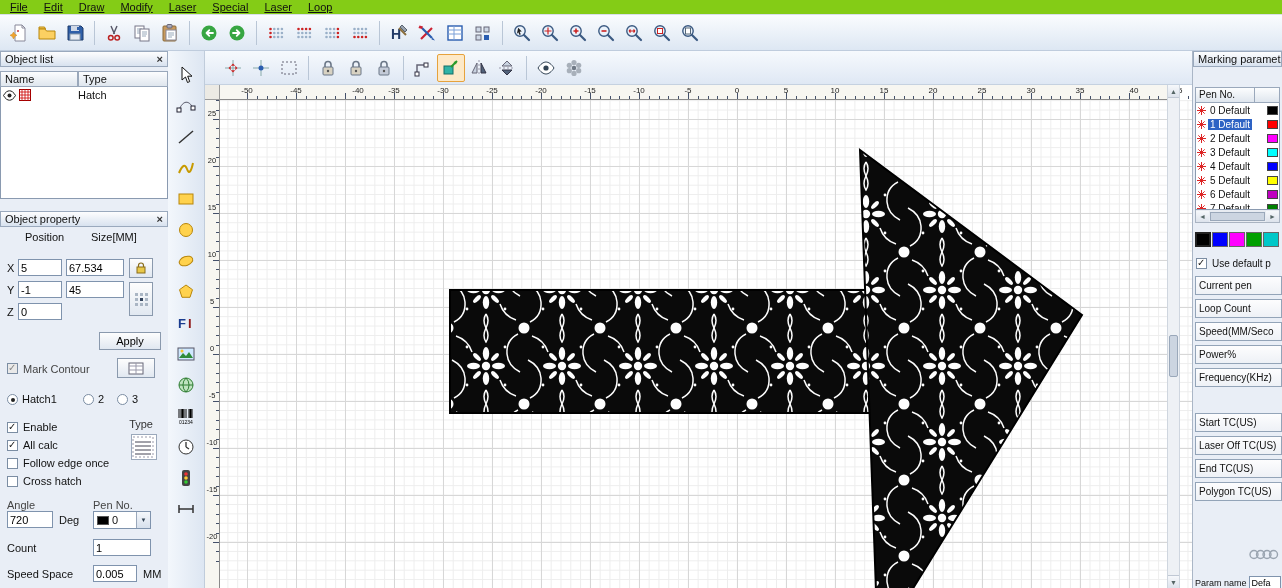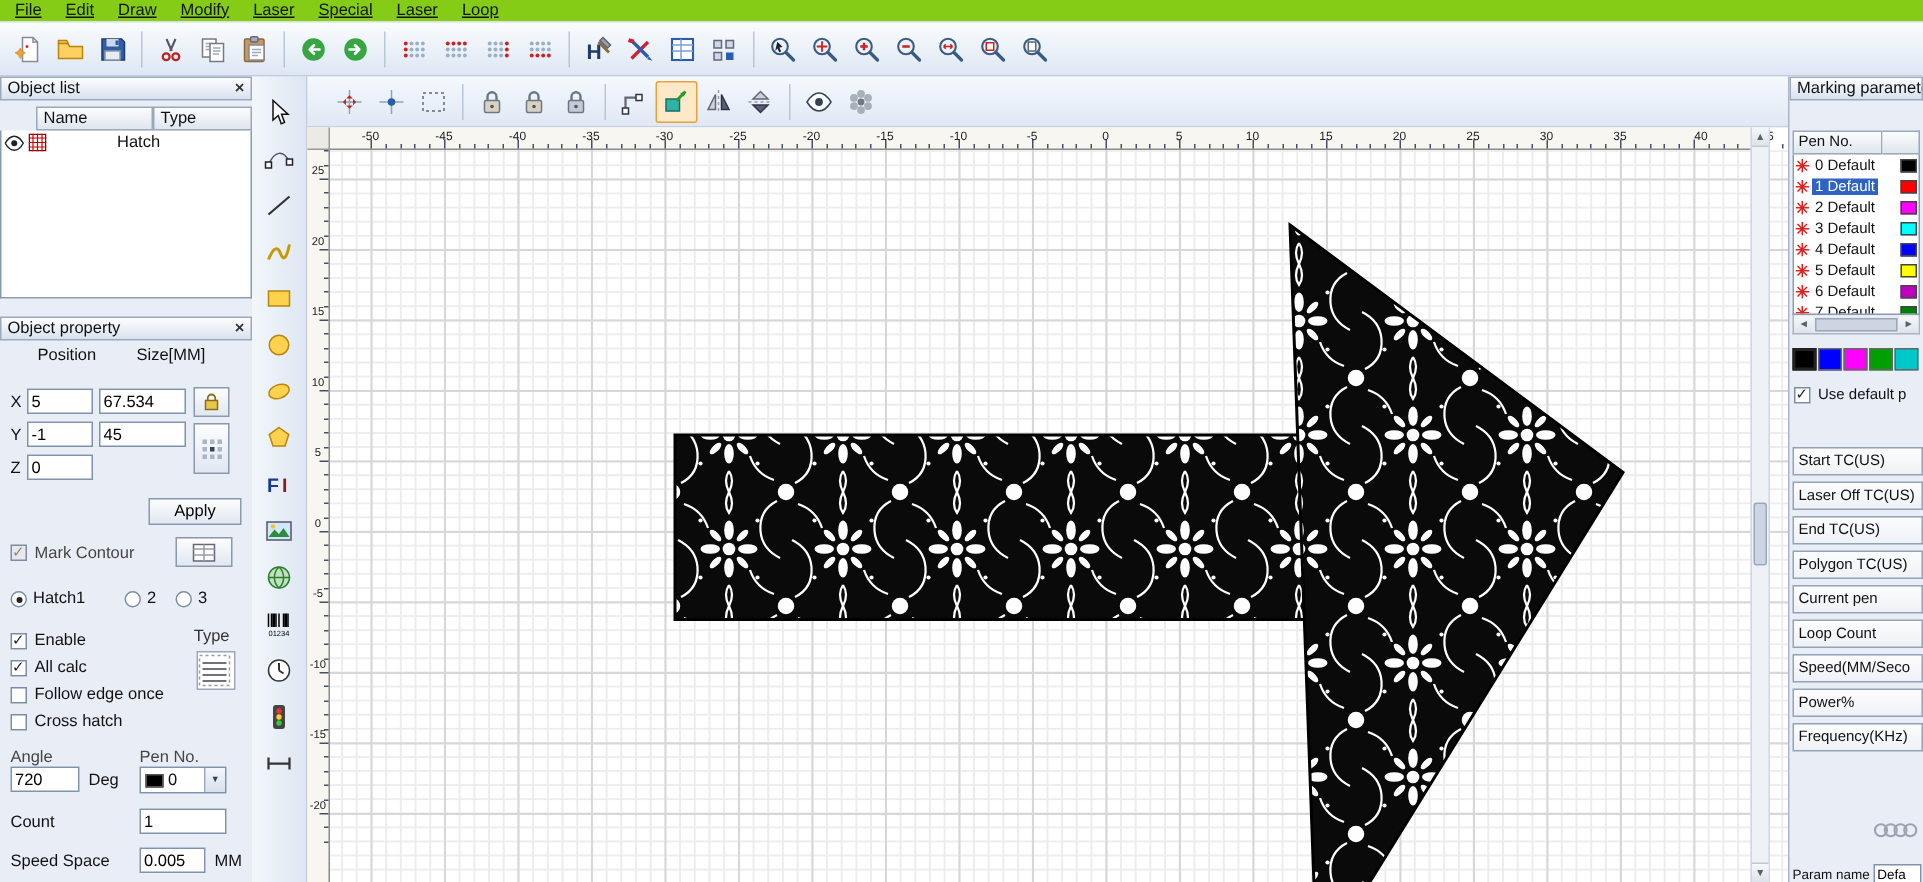--- a/index.html
+++ b/index.html
@@ -21,21 +21,21 @@
 .tool-strip{position:absolute;top:51px;left:168px;width:37px;bottom:0;background:linear-gradient(to right,#f3f7fc,#dde6f2);border-right:1px solid #c0ccdb;display:flex;flex-direction:column;align-items:center;padding-top:10px;gap:4px;}
 .tool-strip .tbtn{width:28px;height:27px;}
 
 
 .left-panels{position:absolute;top:51px;left:0;width:168px;bottom:0;background:#e9eef6;}
 .right-panel{position:absolute;top:51px;right:0;width:90px;bottom:0;background:#e9eef6;border-left:1px solid #aab6c6;overflow:hidden;}
 .panel-title{height:16px;background:linear-gradient(#fdfdfe,#d8e2ef);border:1px solid #9aa9bd;display:flex;align-items:center;justify-content:space-between;padding:0 4px;white-space:nowrap;overflow:hidden;}
 .close-x{font-size:11px;font-weight:bold;color:#333;line-height:10px;}
 
 
-.list-header{display:flex;height:16px;margin-top:4px;margin-left:24px;}
+.list-header{display:flex;height:16px;margin-top:4px;}
 .hcell{background:linear-gradient(#fcfdfe,#dfe6ee);border:1px solid #9aa8bb;font-size:11px;padding:1px 4px;}
 .hcell.c1{flex:0 0 78px;}
 .hcell.c2{flex:1;}
 .list-body{background:#fff;border:1px solid #8a9ab0;border-top:none;height:112px;}
 .list-row{display:flex;align-items:center;height:16px;padding:1px 2px;gap:3px;}
 .rowtype{margin-left:44px;}
 
 
 .op-body{padding:3px 5px;position:relative;}
 .xyz{position:relative;height:86px;margin-top:14px;}
@@ -791,21 +791,21 @@
         <div class="htick" style="left: 46.6px; height: 3px;"></div>
         <div class="htick" style="left: 56.4px; height: 3px;"></div>
         <div class="htick" style="left: 66.2px; height: 3px;"></div>
         <div class="htick" style="left: 76px; height: 6px;"></div>
         <div class="hlab" style="left: 76px;">-45</div>
         <div class="htick" style="left: 85.8px; height: 3px;"></div>
         <div class="htick" style="left: 95.6px; height: 3px;"></div>
         <div class="htick" style="left: 105.4px; height: 3px;"></div>
         <div class="htick" style="left: 115.2px; height: 3px;"></div>
         <div class="htick" style="left: 125px; height: 6px;"></div>
-        <div class="hlab" style="left: 125px;">-40</div>
+        <div class="hlab" style="left: 138px;">-40</div>
         <div class="htick" style="left: 134.8px; height: 3px;"></div>
         <div class="htick" style="left: 144.6px; height: 3px;"></div>
         <div class="htick" style="left: 154.4px; height: 3px;"></div>
         <div class="htick" style="left: 164.2px; height: 3px;"></div>
         <div class="htick" style="left: 174px; height: 6px;"></div>
         <div class="hlab" style="left: 174px;">-35</div>
         <div class="htick" style="left: 183.8px; height: 3px;"></div>
         <div class="htick" style="left: 193.6px; height: 3px;"></div>
         <div class="htick" style="left: 203.4px; height: 3px;"></div>
         <div class="htick" style="left: 213.2px; height: 3px;"></div>
@@ -1104,32 +1104,32 @@
         <div class="swatch sel" style="background: rgb(0, 0, 0);"></div>
         <div class="swatch" style="background: rgb(0, 0, 255);"></div>
         <div class="swatch" style="background: rgb(255, 0, 255);"></div>
         <div class="swatch" style="background: rgb(0, 160, 0);"></div>
         <div class="swatch" style="background: rgb(0, 200, 200);"></div>
       </div>
     <div class="udrow">
       <span class="cb checked"></span>
       <span class="slbl">Use default p</span>
     </div>
-    <div id="tc-fields" style="margin-top:26px">
-        <div class="param-label">Start TC(US)</div>
-        <div class="param-label">Laser Off TC(US)</div>
-        <div class="param-label">End TC(US)</div>
-        <div class="param-label">Polygon TC(US)</div>
-      </div>
     <div id="param-fields">
         <div class="param-label">Current pen</div>
         <div class="param-label">Loop Count</div>
         <div class="param-label">Speed(MM/Seco</div>
         <div class="param-label">Power%</div>
         <div class="param-label">Frequency(KHz)</div>
+      </div>
+    <div id="tc-fields" style="margin-top:26px">
+        <div class="param-label">Start TC(US)</div>
+        <div class="param-label">Laser Off TC(US)</div>
+        <div class="param-label">End TC(US)</div>
+        <div class="param-label">Polygon TC(US)</div>
       </div>
     <div class="logo"><svg width="30" height="11" viewBox="0 0 30 11">
           <g fill="none" stroke="#9aa4b0" stroke-width="1.4">
             <circle cx="5" cy="5.5" r="4"></circle>
             <circle cx="11.5" cy="5.5" r="4"></circle>
             <circle cx="18" cy="5.5" r="4"></circle>
             <circle cx="24.5" cy="5.5" r="4"></circle>
           </g>
         </svg></div>
     <div class="pn-row">

